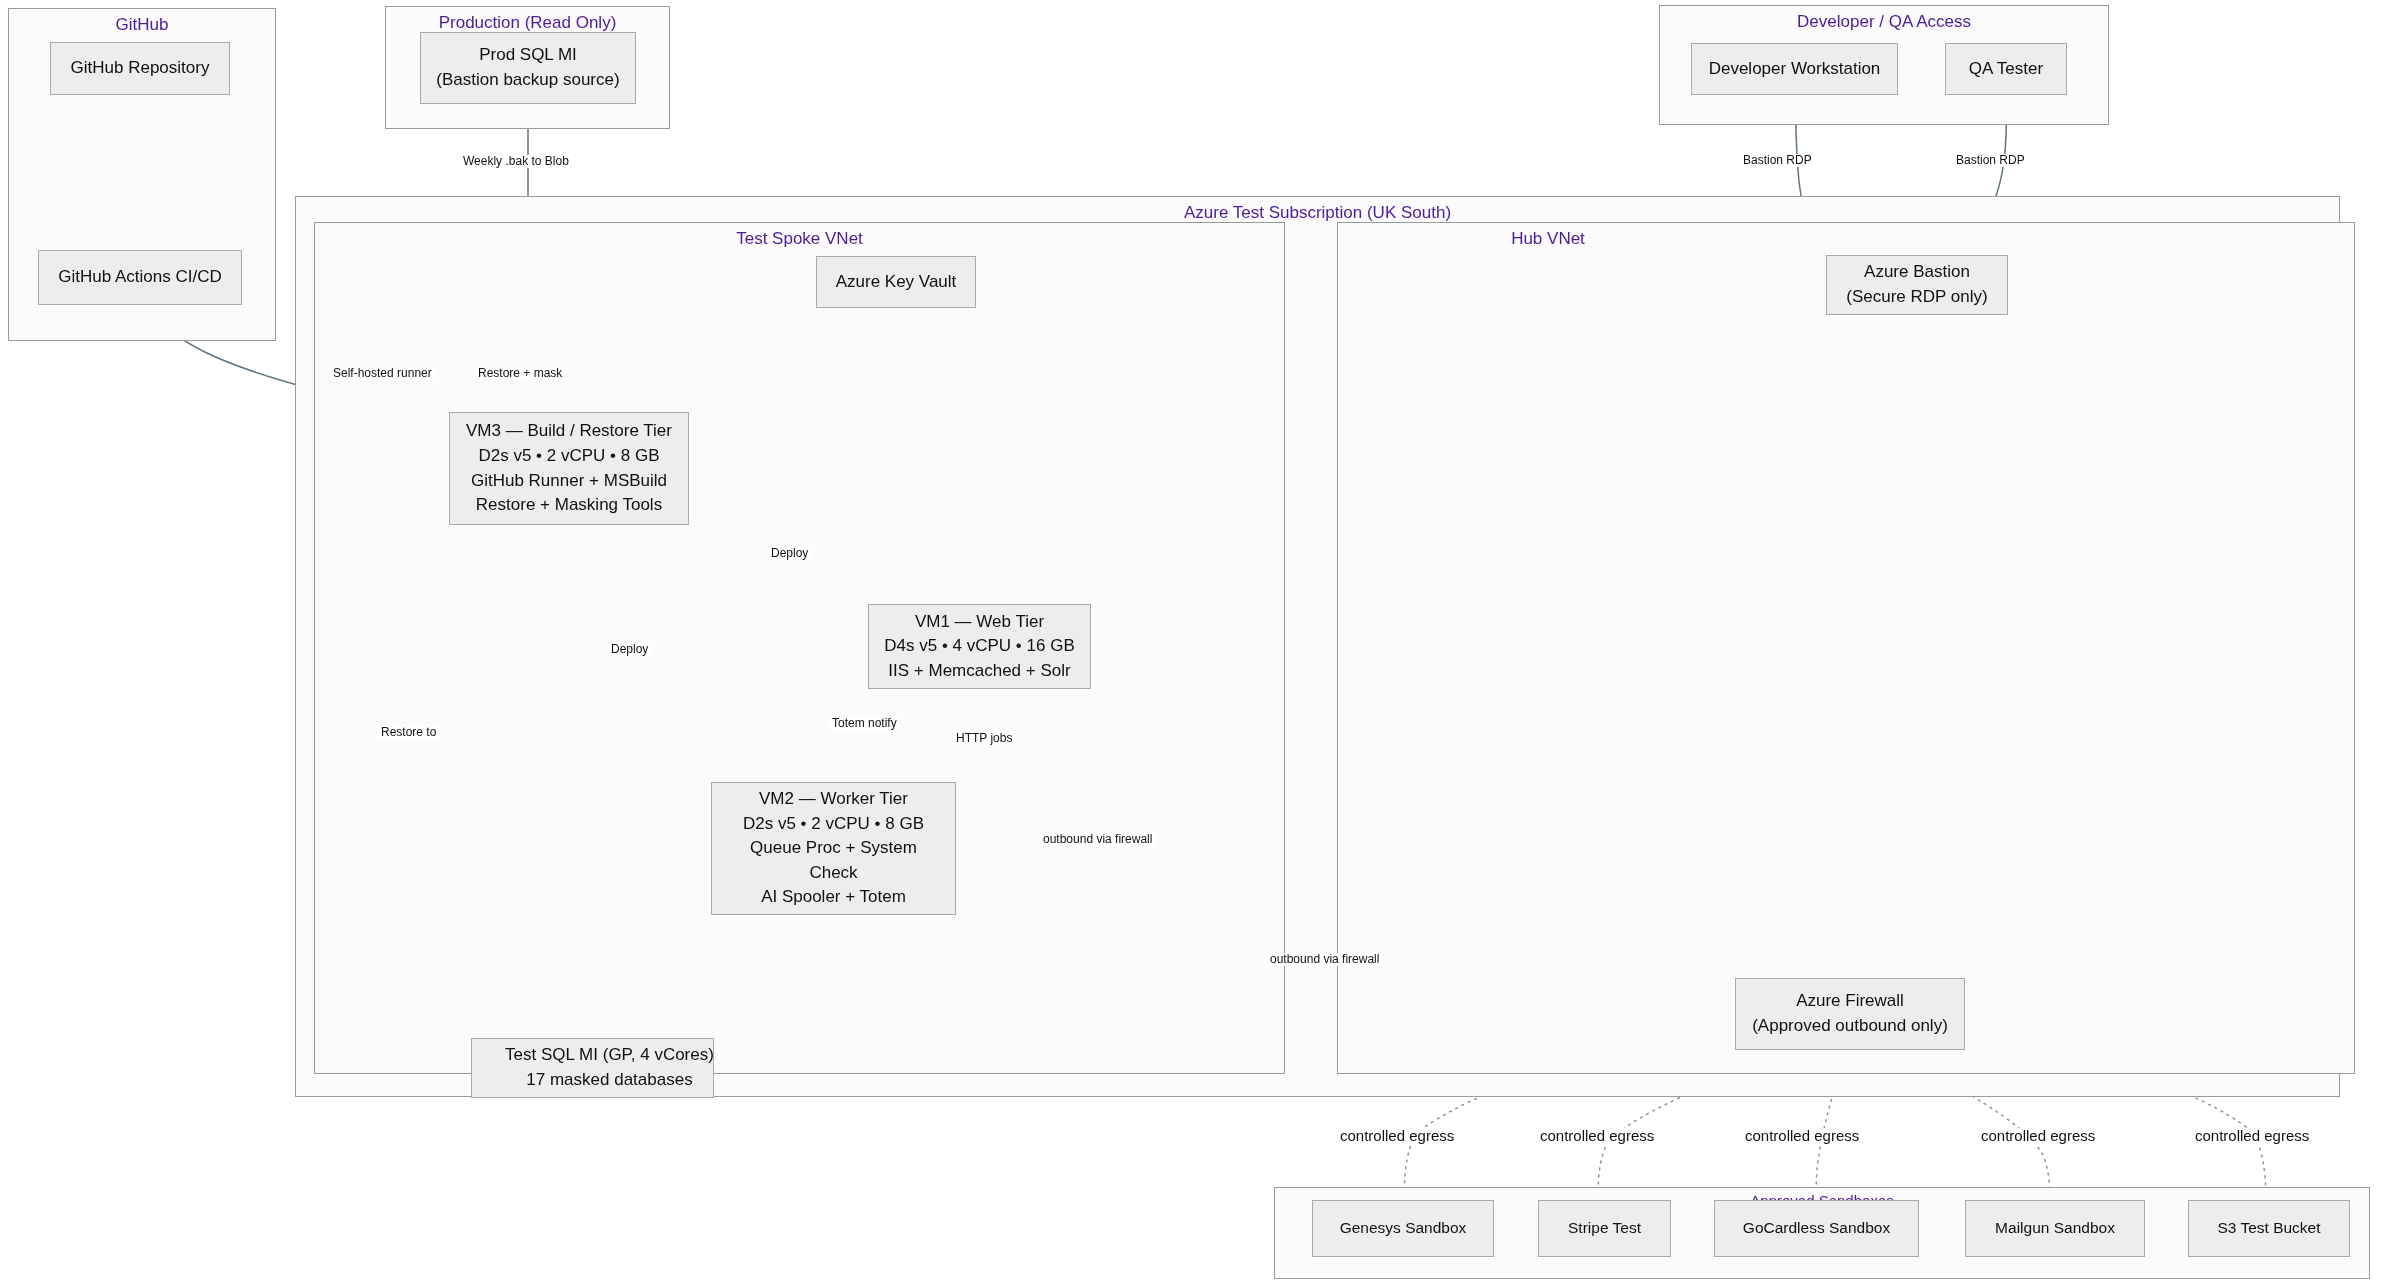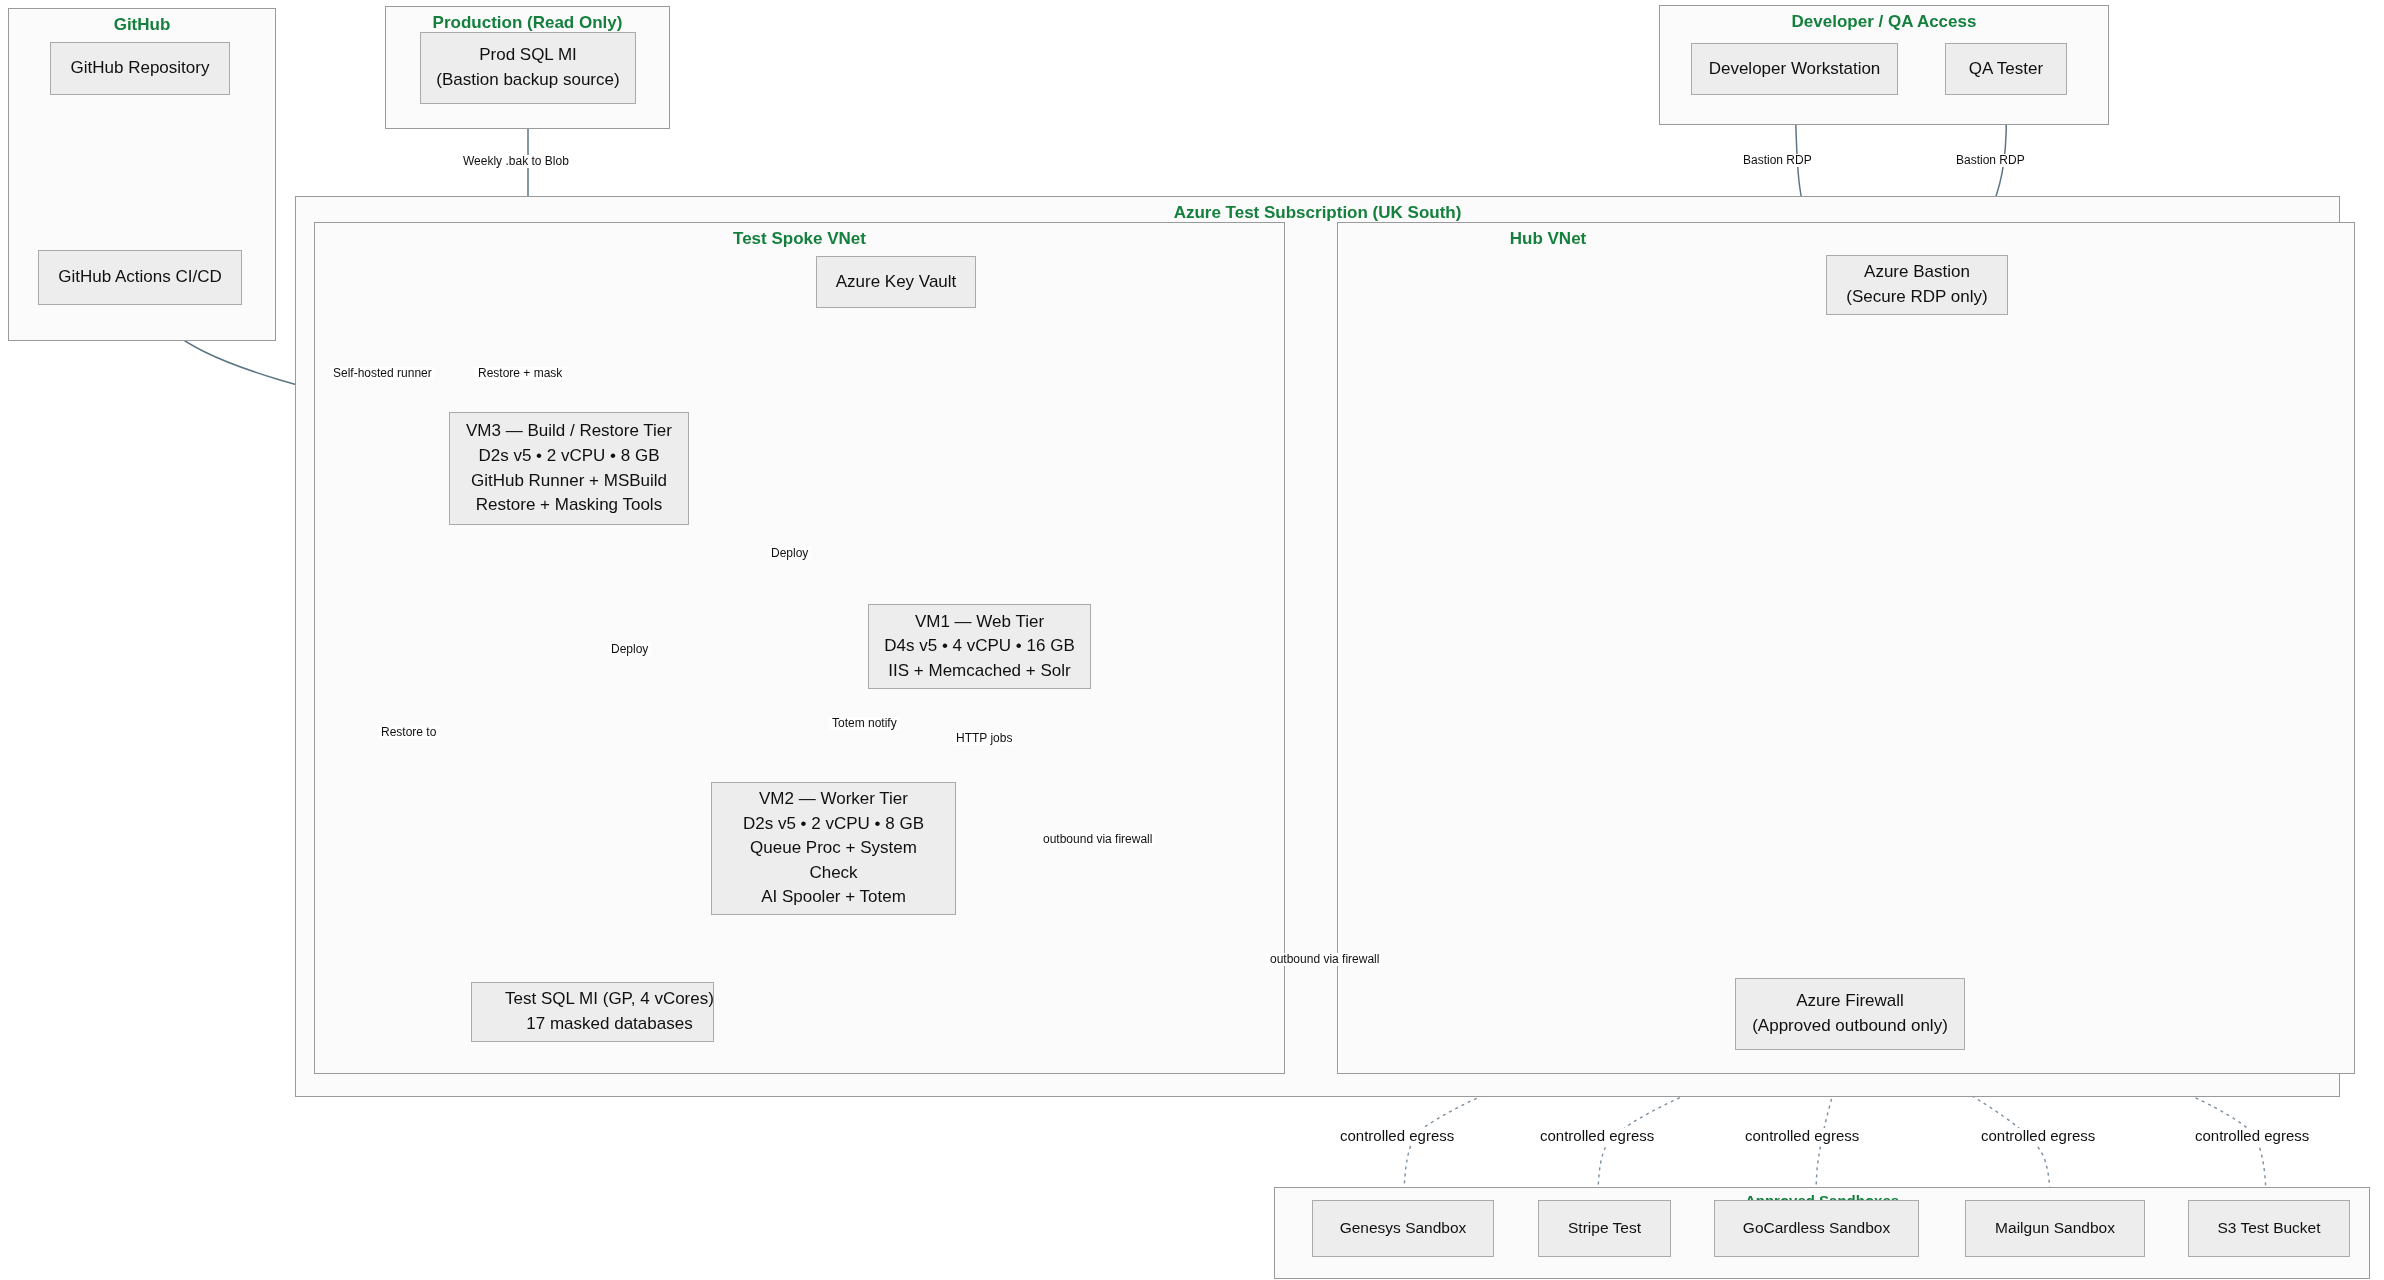--- a/index.html
+++ b/index.html
@@ -2,21 +2,21 @@
 <html><head>
 <meta charset="utf-8">
 <style>
   html,body{margin:0;padding:0;background:#ffffff;}
   body{font-family:"Liberation Sans", sans-serif;}
   #canvas{position:relative;width:2384px;height:1280px;background:#ffffff;overflow:hidden;}
   svg.edges{position:absolute;left:0;top:0;width:2384px;height:1280px;pointer-events:none;}
 
   .group{position:absolute;background:#fbfbfb;border:1.6px solid #9a9a9a;box-sizing:border-box;}
   .group > .group-title{position:absolute;left:0;right:0;top:6px;text-align:center;
-     font-size:17px;color:#15803d;white-space:nowrap;font-weight:bold;}
+     font-size:17px;color:#4c1d95;white-space:nowrap;}
 
   .node{position:absolute;background:#ededed;border:1.3px solid #aaaaaa;box-sizing:border-box;
      display:flex;flex-direction:column;align-items:center;justify-content:center;
      font-size:17px;color:#101010;line-height:1.45;text-align:center;padding:2px 6px;}
   .node .ln{white-space:nowrap;}
   .node.small{font-size:15.5px;}
 
   .elabel{position:absolute;background:#ffffff;font-size:12px;color:#111;white-space:nowrap;
      padding:0 3px;line-height:1.1;}
   .elabel.sm{font-size:15px;}
@@ -163,21 +163,21 @@
   </div>
 
   <div class="node" style="left:711px;top:782px;width:245px;height:133px;">
     <div class="ln">VM2 — Worker Tier</div>
     <div class="ln">D2s v5 • 2 vCPU • 8 GB</div>
     <div class="ln">Queue Proc + System</div>
     <div class="ln">Check</div>
     <div class="ln">AI Spooler + Totem</div>
   </div>
 
-  <div class="node" style="left:471px;top:982px;width:243px;height:60px;padding-left:40px;">
+  <div class="node" style="left:471px;top:1038px;width:243px;height:60px;padding-left:40px;">
     <div class="ln">Test SQL MI (GP, 4 vCores)</div>
     <div class="ln">17 masked databases</div>
   </div>
 
   <div class="node" style="left:1735px;top:978px;width:230px;height:72px;">
     <div class="ln">Azure Firewall</div>
     <div class="ln">(Approved outbound only)</div>
   </div>
 
   <div class="node small" style="left:1312px;top:1200px;width:182px;height:57px;">

